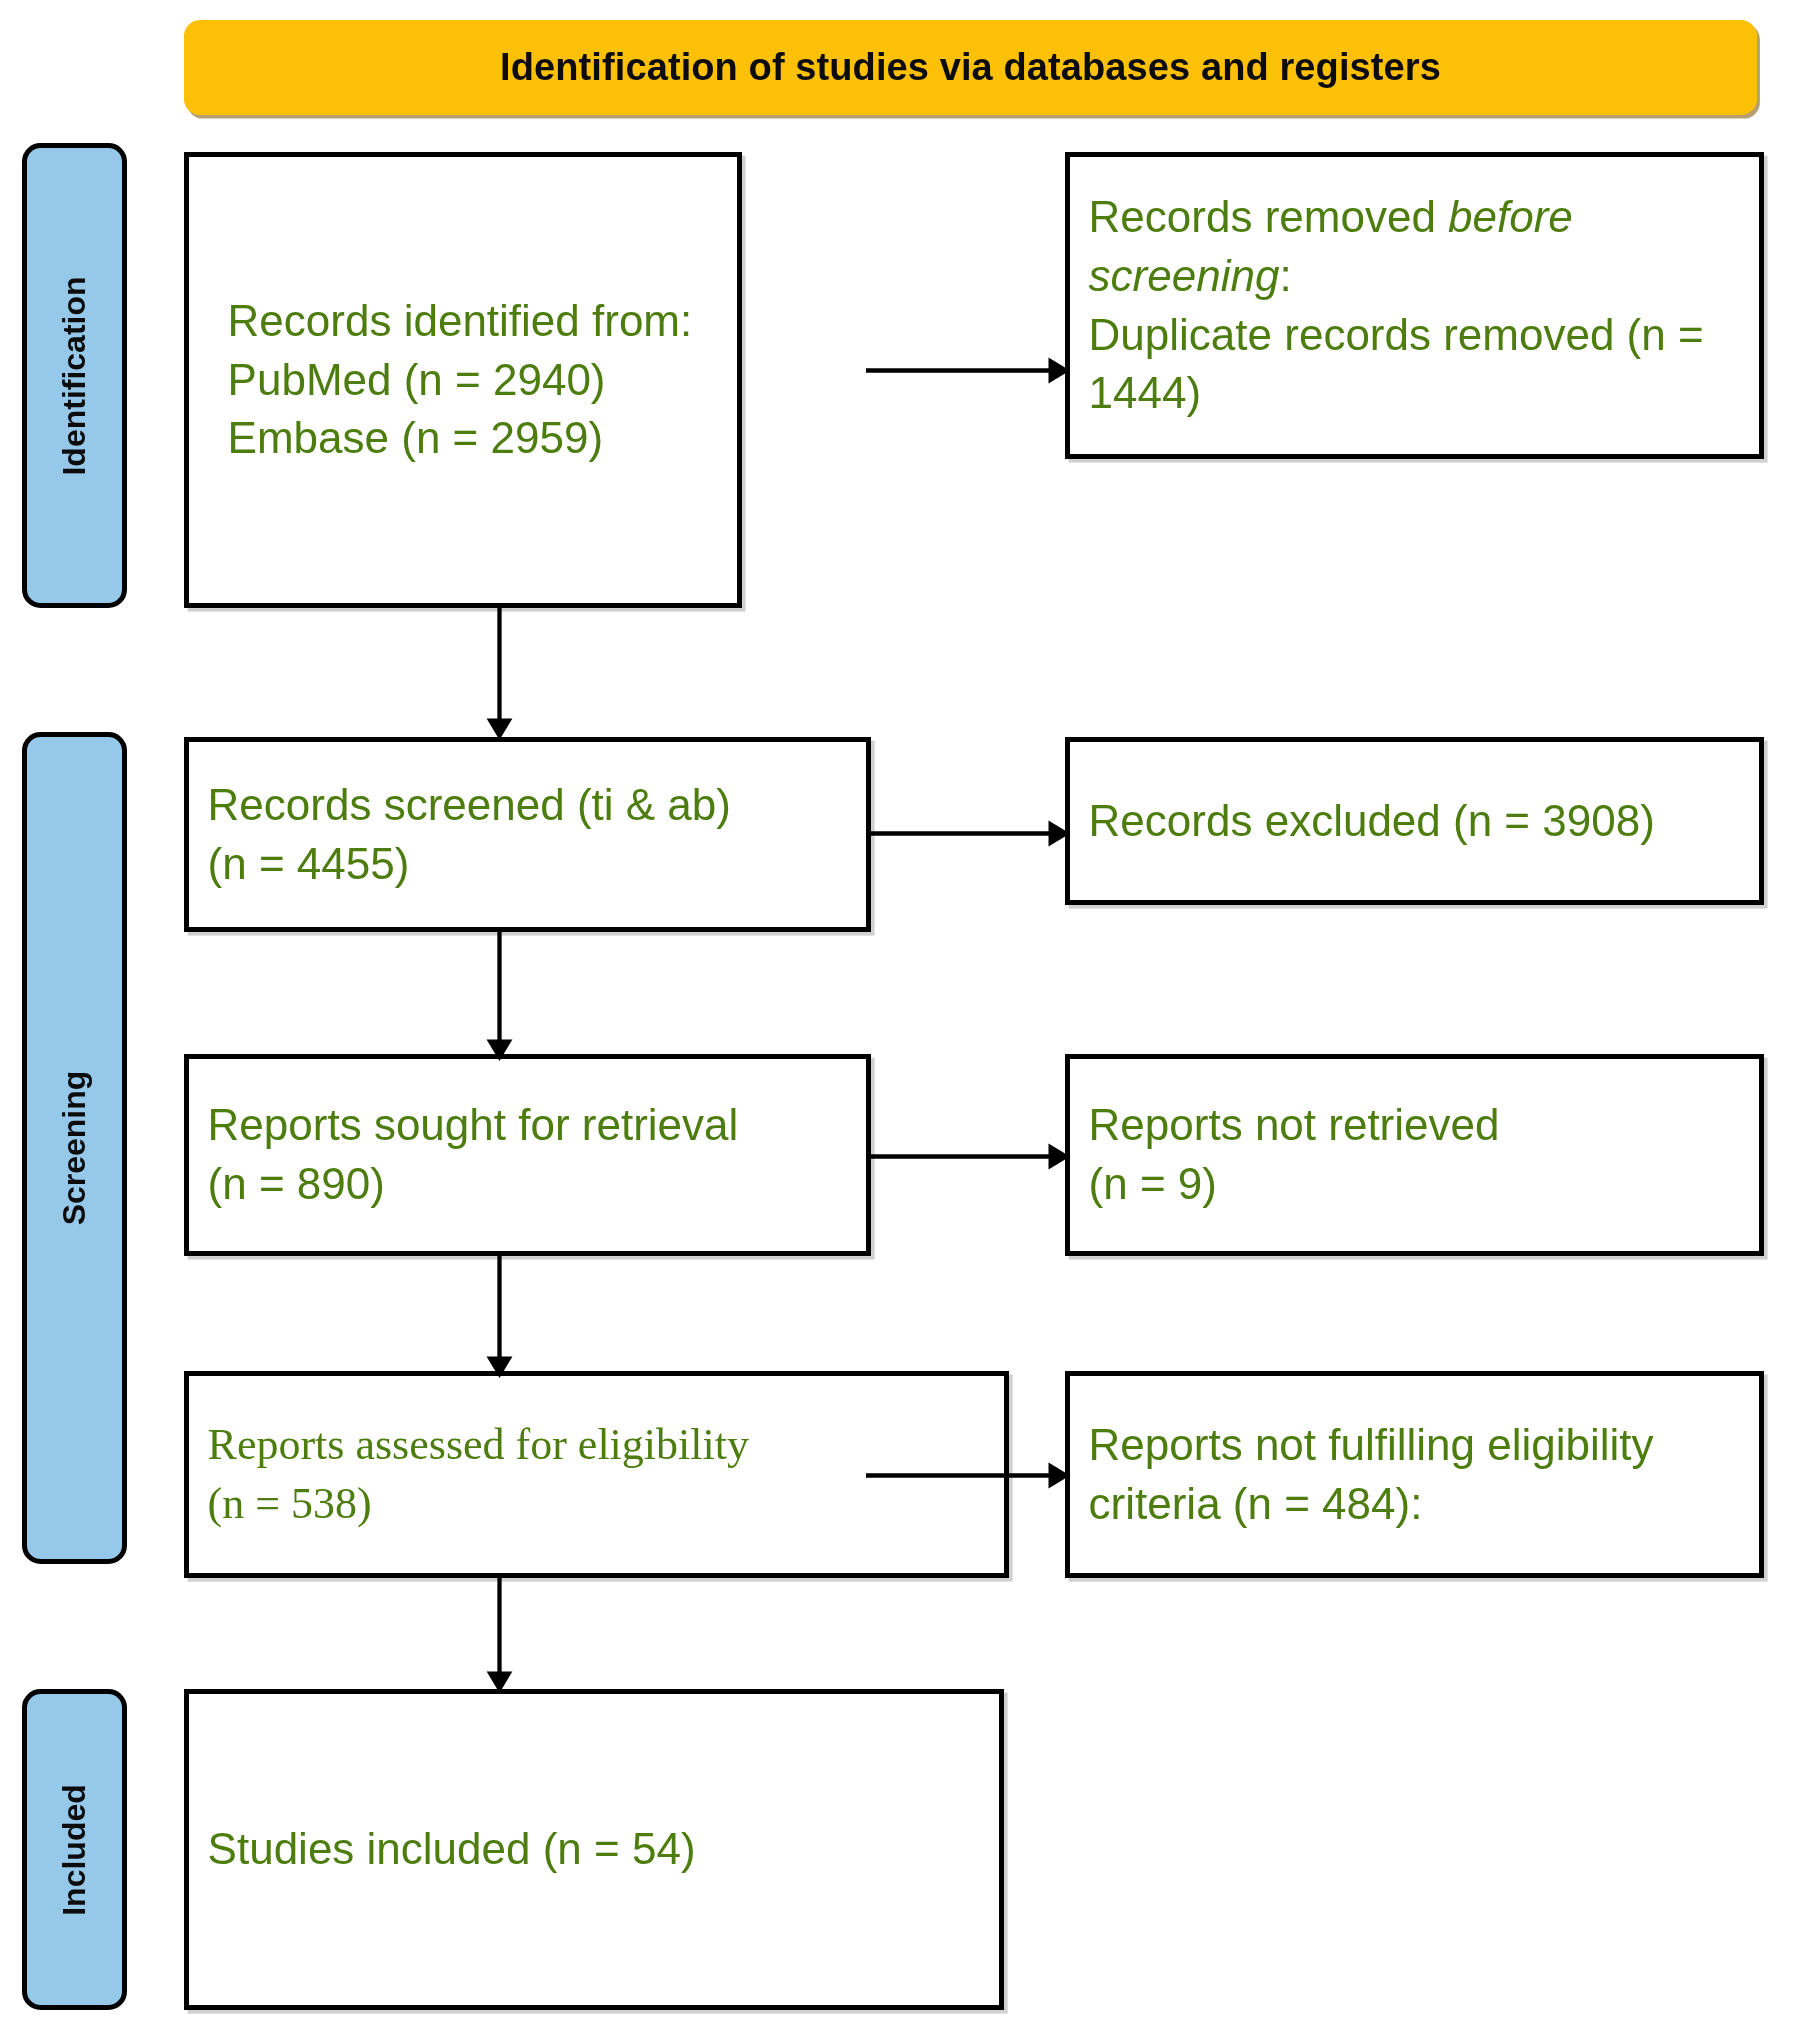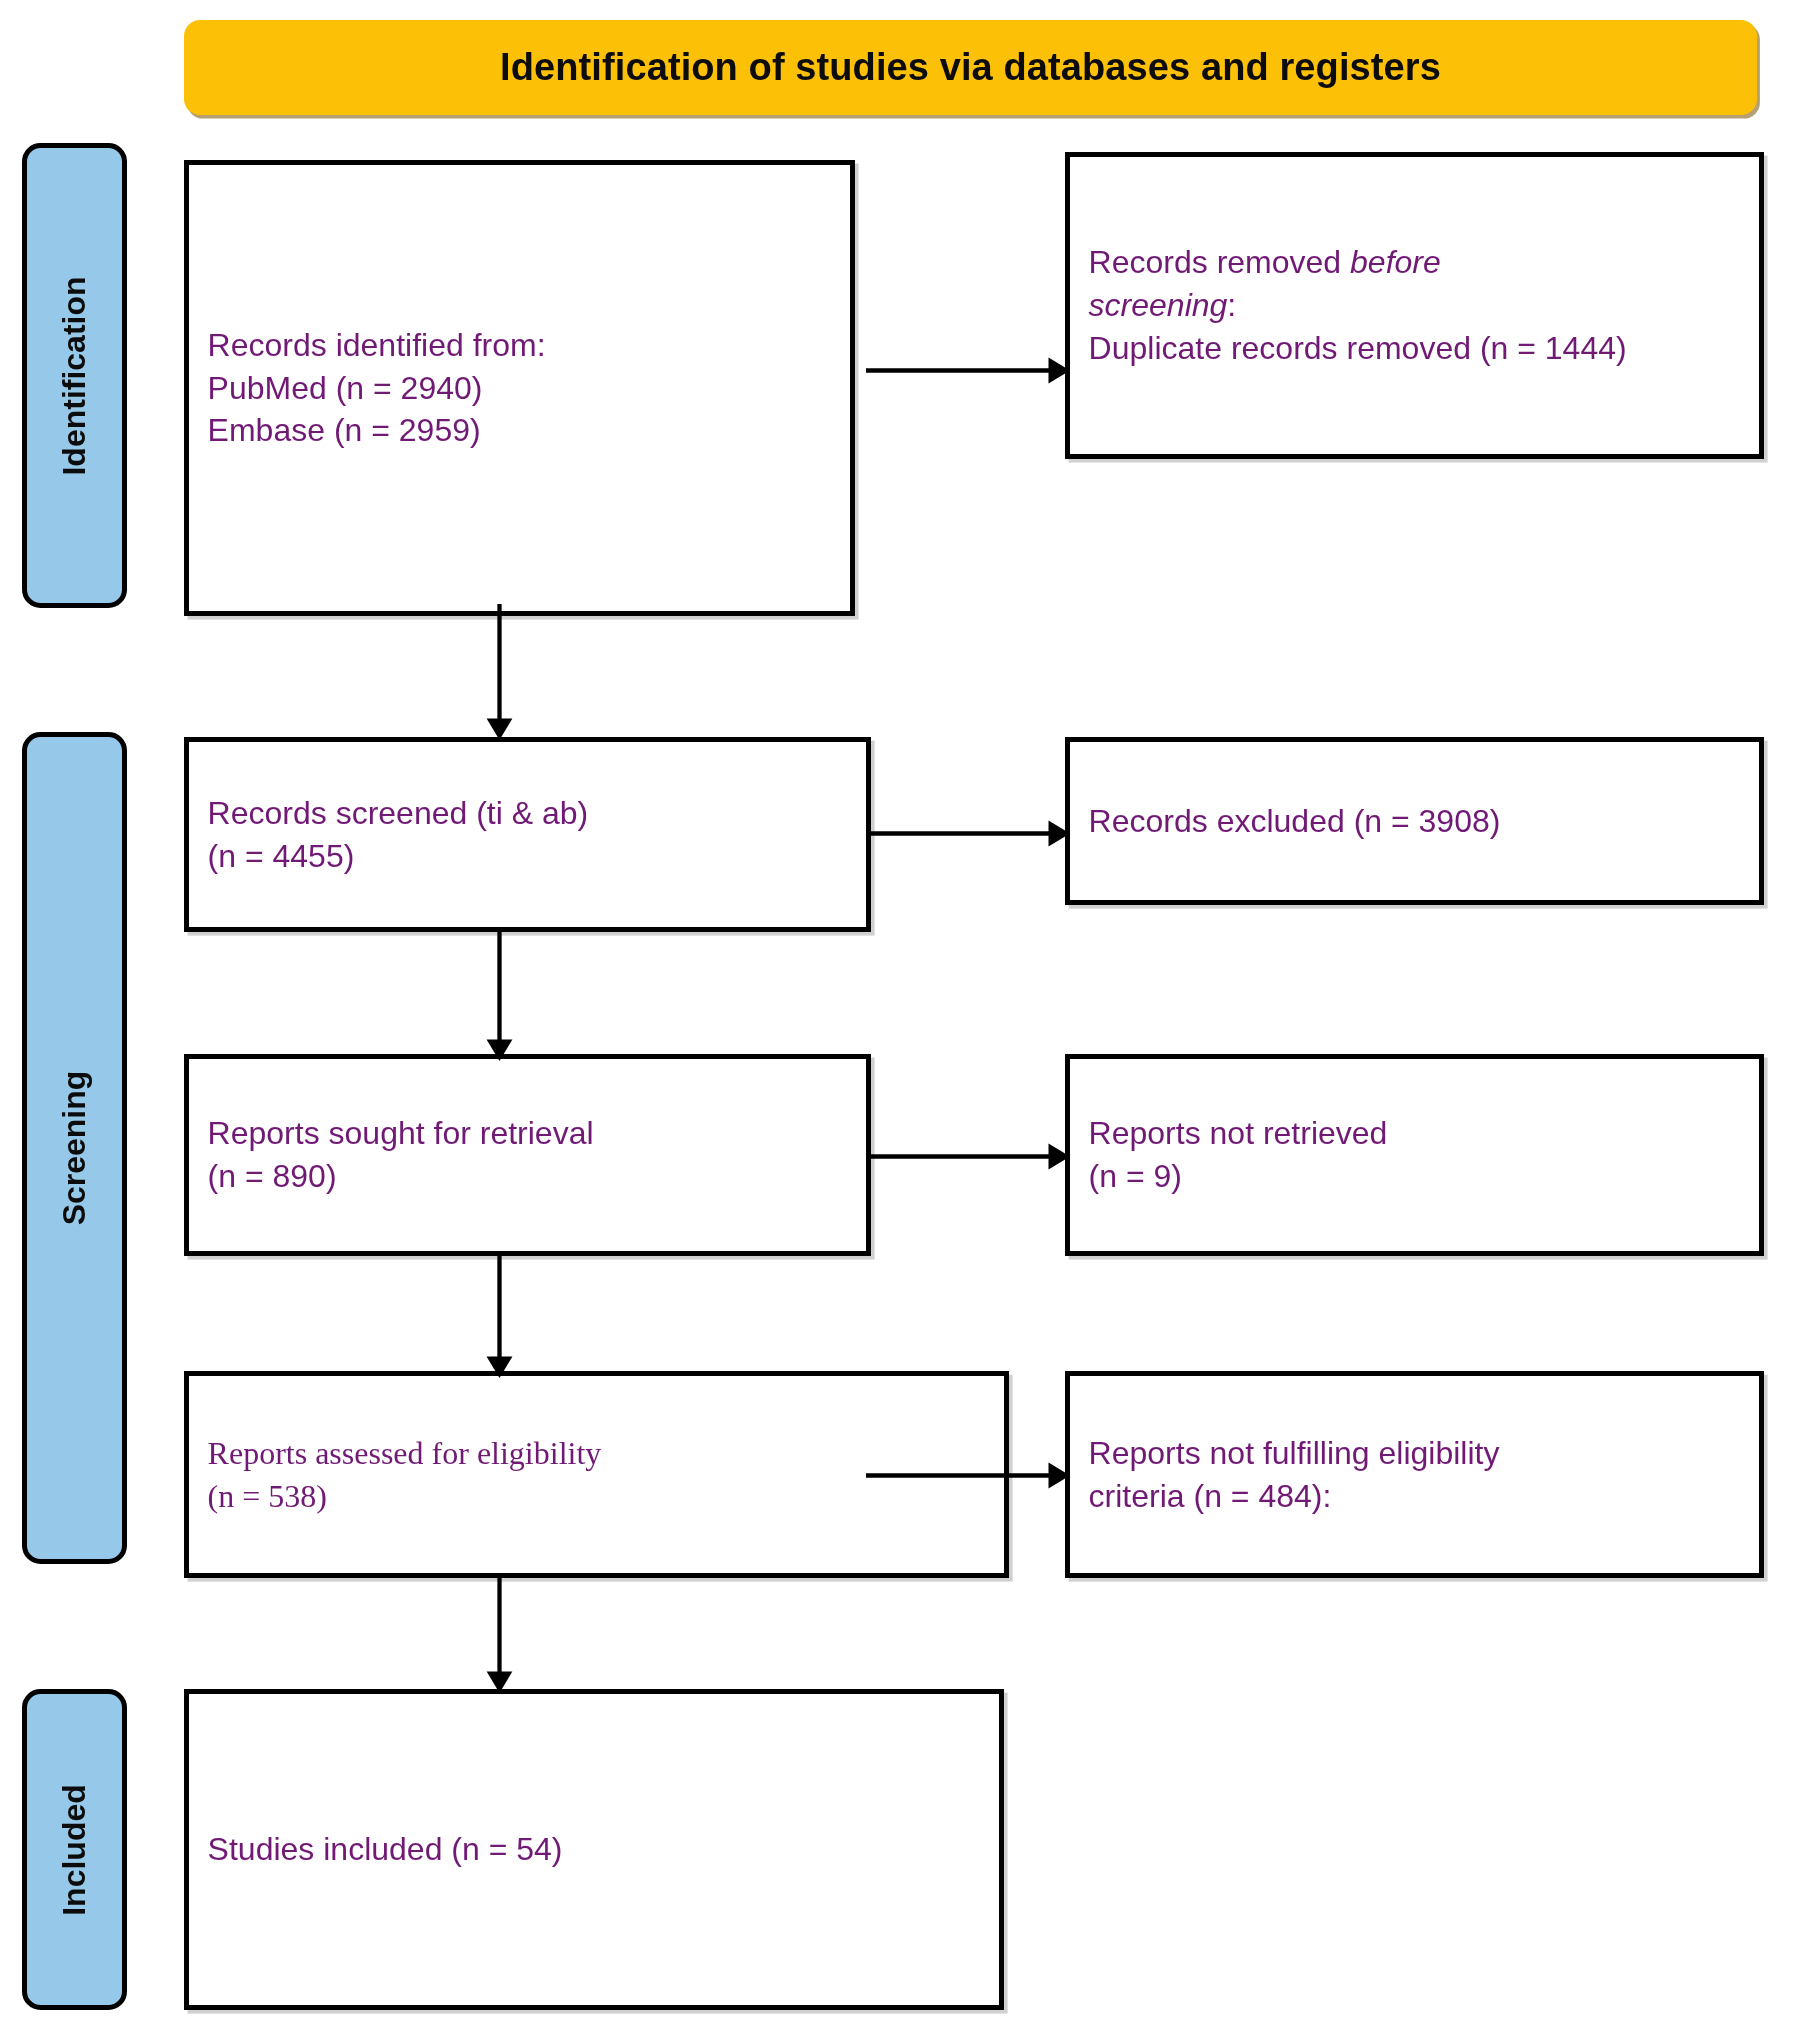--- a/index.html
+++ b/index.html
@@ -61,32 +61,32 @@
   .node{
     position:absolute;
     background:#ffffff;
     border:5px solid #000000;
     box-sizing:border-box;
     box-shadow:3.6px 3.6px 0 0 rgba(150,150,150,0.45);
     display:flex;
     align-items:center;
   }
   .node .nt{
-    font-size:32px;
-    color:#701a75;
+    font-size:44px;
+    color:#4d7c0f;
     line-height:1.34;
     padding:0 18.6px;
     width:100%;
     box-sizing:border-box;
     white-space:pre-line;
   }
   .node .nt em{ font-style:italic; }
 
   
-  #node-identified     { left:184px;  top:160px;  width:671px;  height:456px; }
+  #node-identified     { left:184px;  top:152px;  width:558px;  height:456px;padding-left:20px; }
   #node-screened       { left:184px;  top:737px; width:687px;  height:195px; }
   #node-sought         { left:184px;  top:1054px; width:687px;  height:202px; }
   #node-assessed       { left:184px;  top:1371px; width:825px;  height:207px;font-family:Liberation Serif, serif; }
   #node-included       { left:184px;  top:1689px; width:820px; height:321px; }
 
   
   #node-removed        { left:1065px; top:152px;  width:699px;  height:307px; }
   #node-excluded       { left:1065px; top:737px; width:699px;  height:168px; }
   #node-notretrieved   { left:1065px; top:1054px; width:699px;  height:202px; }
   #node-notfulfilling  { left:1065px; top:1371px; width:699px;  height:207px; }

